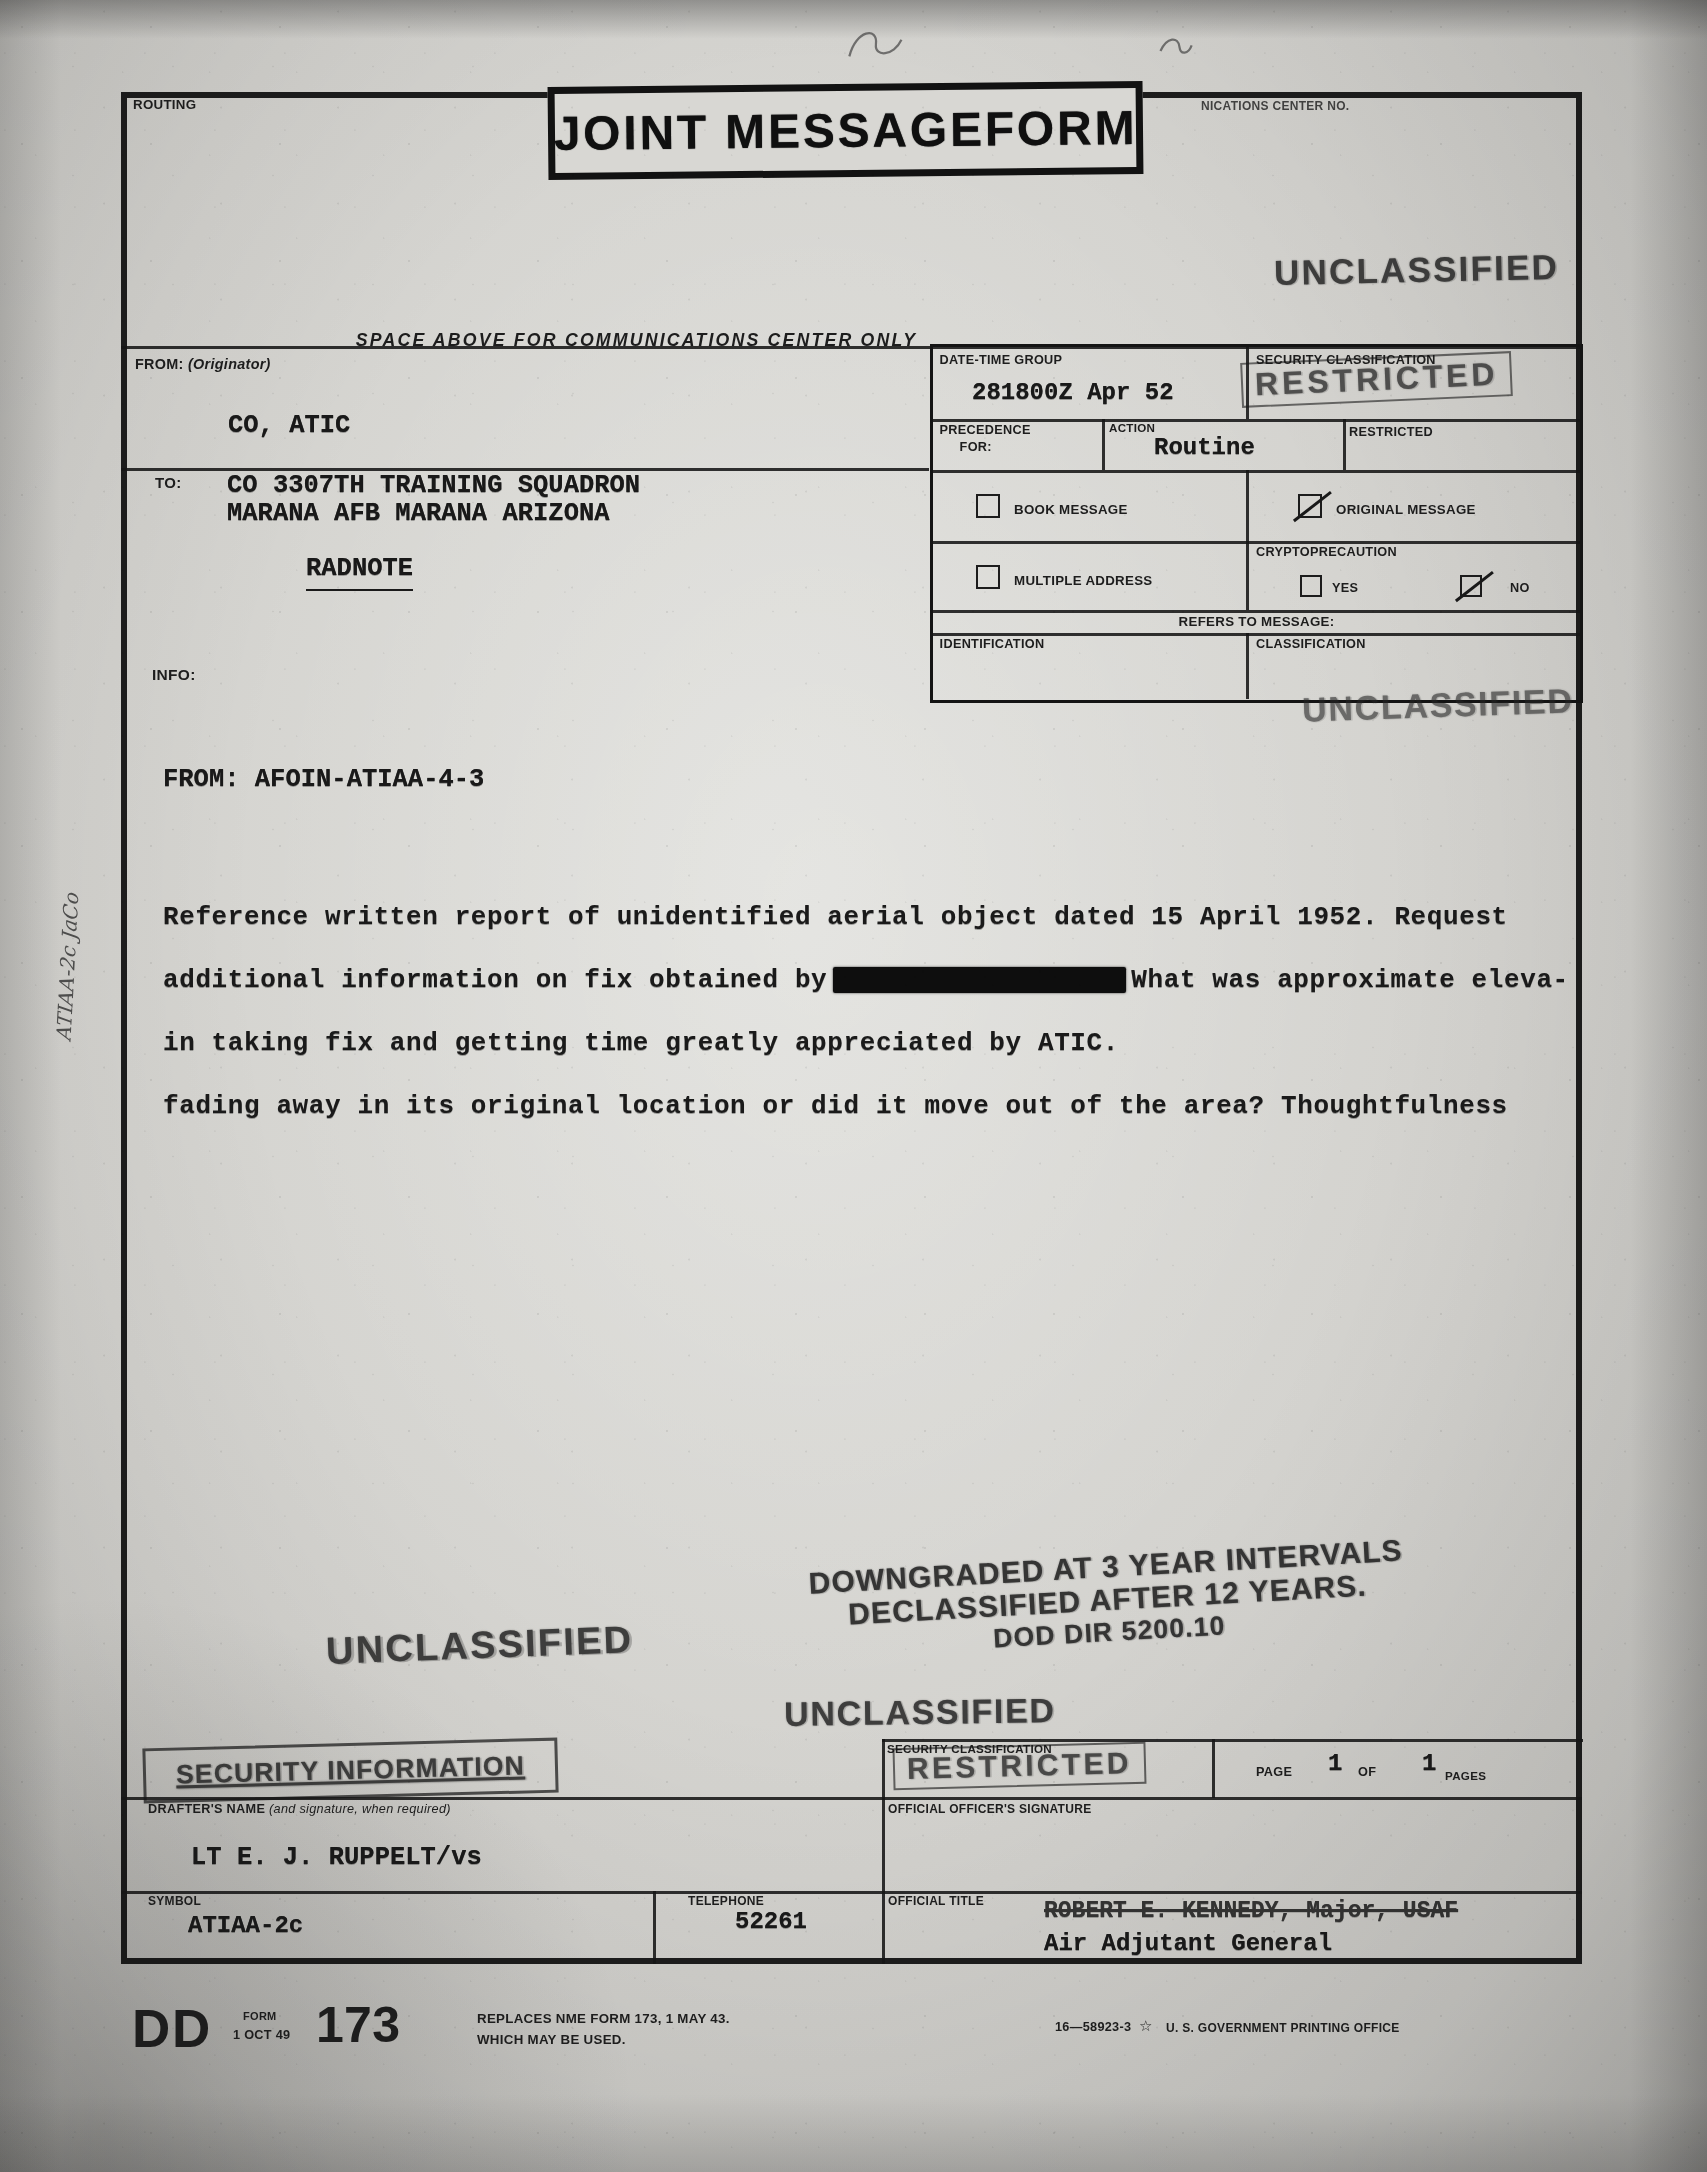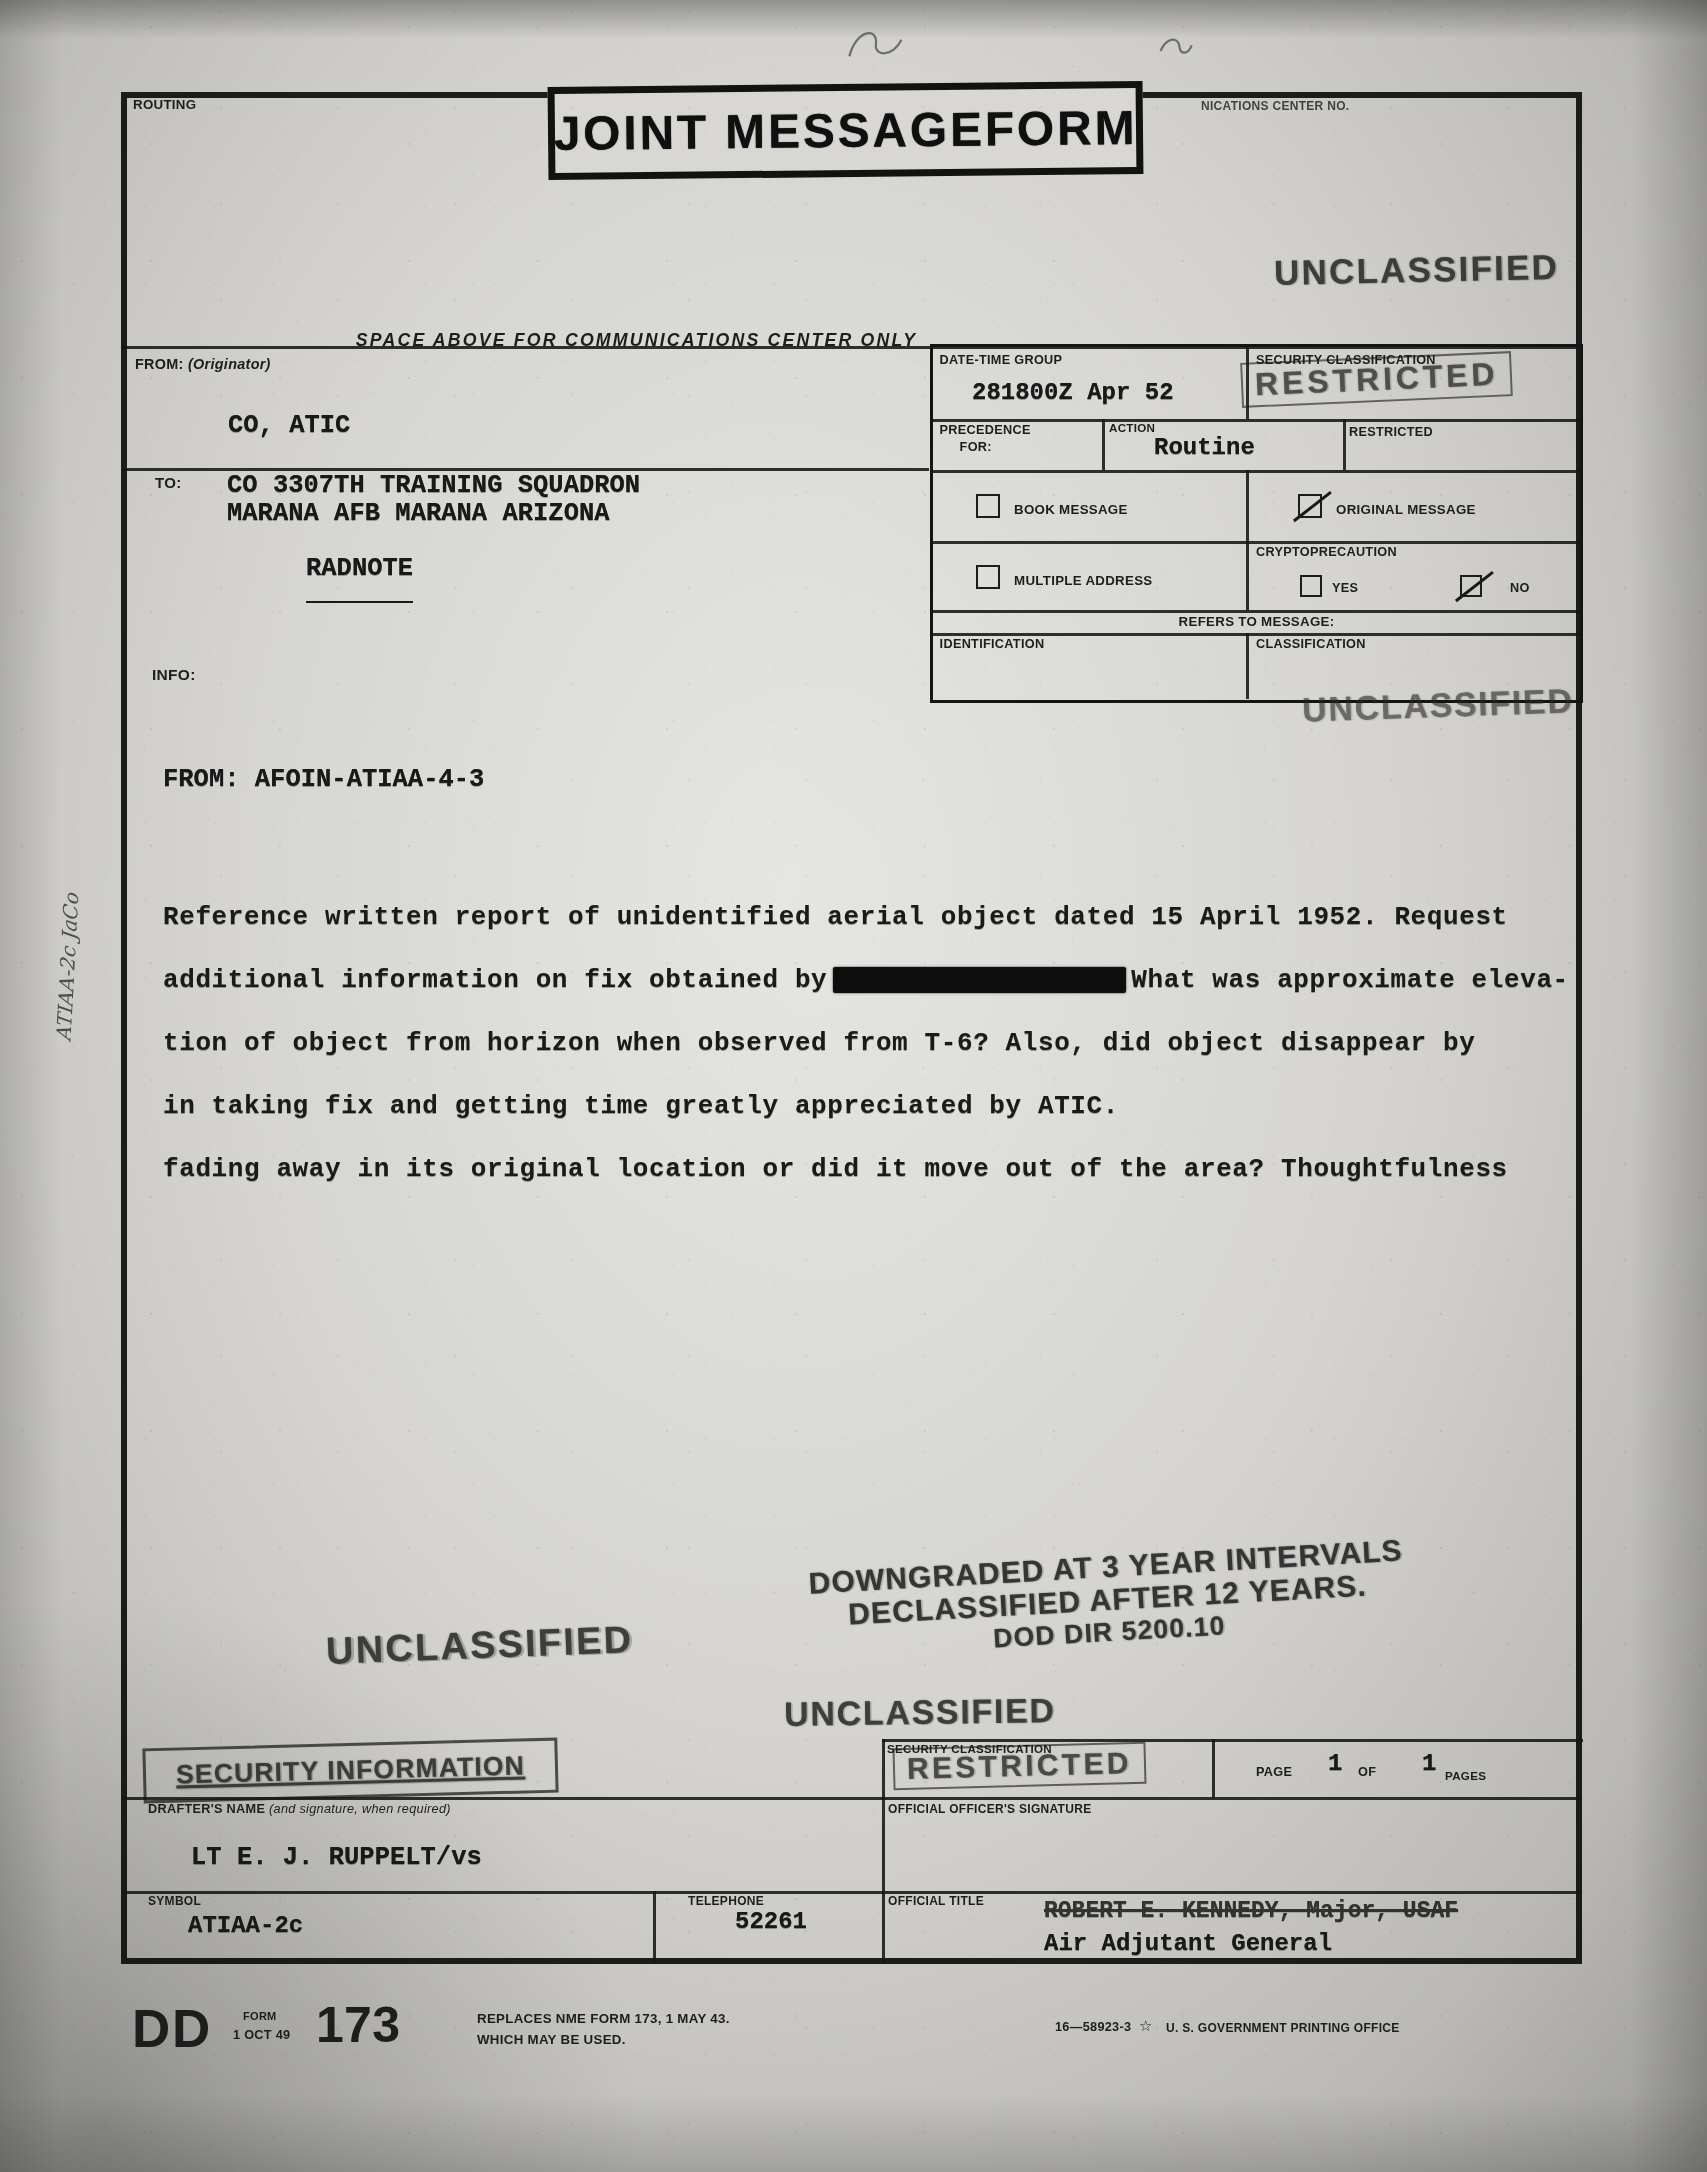--- a/index.html
+++ b/index.html
@@ -92,21 +92,21 @@
   <div class="lbl" style="left:135px;top:356px;font-size:14.4px">
     <span>FROM:</span>
     <span style="font-style:italic;font-weight:700">(Originator)</span>
   </div>
   <div class="typed" style="left:228px;top:411px;font-size:25.5px">CO, ATIC</div>
   <div class="hline" style="left:121px;top:468px;width:808px"></div>
 
   <div class="lbl" style="left:155px;top:474px;font-size:15px">TO:</div>
   <div class="typed" style="left:227px;top:471px;font-size:25.5px">CO 3307TH TRAINING SQUADRON</div>
   <div class="typed" style="left:227px;top:499px;font-size:25.5px">MARANA AFB MARANA ARIZONA</div>
-  <div class="typed" style="left:306px;top:554px;font-size:25.5px;border-bottom:2.8px solid #1a1a1a;padding-bottom:18px">RADNOTE</div>
+  <div class="typed" style="left:306px;top:554px;font-size:25.5px;border-bottom:2.8px solid #1a1a1a;padding-bottom:6px">RADNOTE</div>
   <div class="lbl" style="left:152px;top:666px;font-size:15.5px">INFO:</div>
 
   <div class="abs" style="left:930px;top:344px;width:653px;height:359px;border:3.3px solid #141414;box-sizing:border-box">
 
     <div class="vline" style="left:313px;top:0;height:72px"></div>
     <div class="hline" style="left:0;top:72px;width:100%"></div>
     <div class="lbl" style="left:6.6px;top:5.5px">DATE-TIME GROUP</div>
     <div class="typed" style="left:39px;top:32px;font-size:24px">281800Z Apr 52</div>
     <div class="lbl" style="left:323px;top:5.5px">SECURITY CLASSIFICATION</div>
     <div class="stamp stampbox" style="left:308px;top:10px;font-size:32px;letter-spacing:3.9px;transform:rotate(-2.5deg);opacity:.75">RESTRICTED</div>
@@ -151,21 +151,20 @@
 
   <div class="stamp" style="left:1302px;top:686px;font-size:34px;letter-spacing:1.7px;transform:rotate(-2deg);opacity:.6">UNCLASSIFIED</div>
 
   <div class="typed" style="left:163px;top:765px;font-size:25.5px">FROM:  AFOIN-ATIAA-4-3</div>
 
   <div class="para">
     <div>Reference written report of unidentified aerial object dated 15 April 1952.  Request</div>
     <div>
       <span>additional information on fix obtained by</span><span class="redaction"></span><span>What was approximate eleva-</span>
     </div>
-    <div>tion of object from horizon when observed from T-6?  Also, did object disappear by</div>
     <div>in taking fix and getting time greatly appreciated by ATIC.</div>
     <div>fading away in its original location or did it move out of the area?  Thoughtfulness</div>
   </div>
 
   <div class="hand" style="left:-61px;top:950px;width:266px;height:33px;font-size:20px;text-align:center;transform:rotate(-87deg) skewX(-6deg)">ATIAA-2c JaCo</div>
 
   <div class="stamp" style="left:789px;top:1550px;width:637px;text-align:center;transform:rotate(-3.2deg);font-size:30px;letter-spacing:1.1px;line-height:33px;opacity:.9">
     <div>DOWNGRADED AT 3 YEAR INTERVALS</div>
     <div>DECLASSIFIED AFTER 12 YEARS.</div>
     <div style="font-size:26.6px">DOD DIR 5200.10</div>

